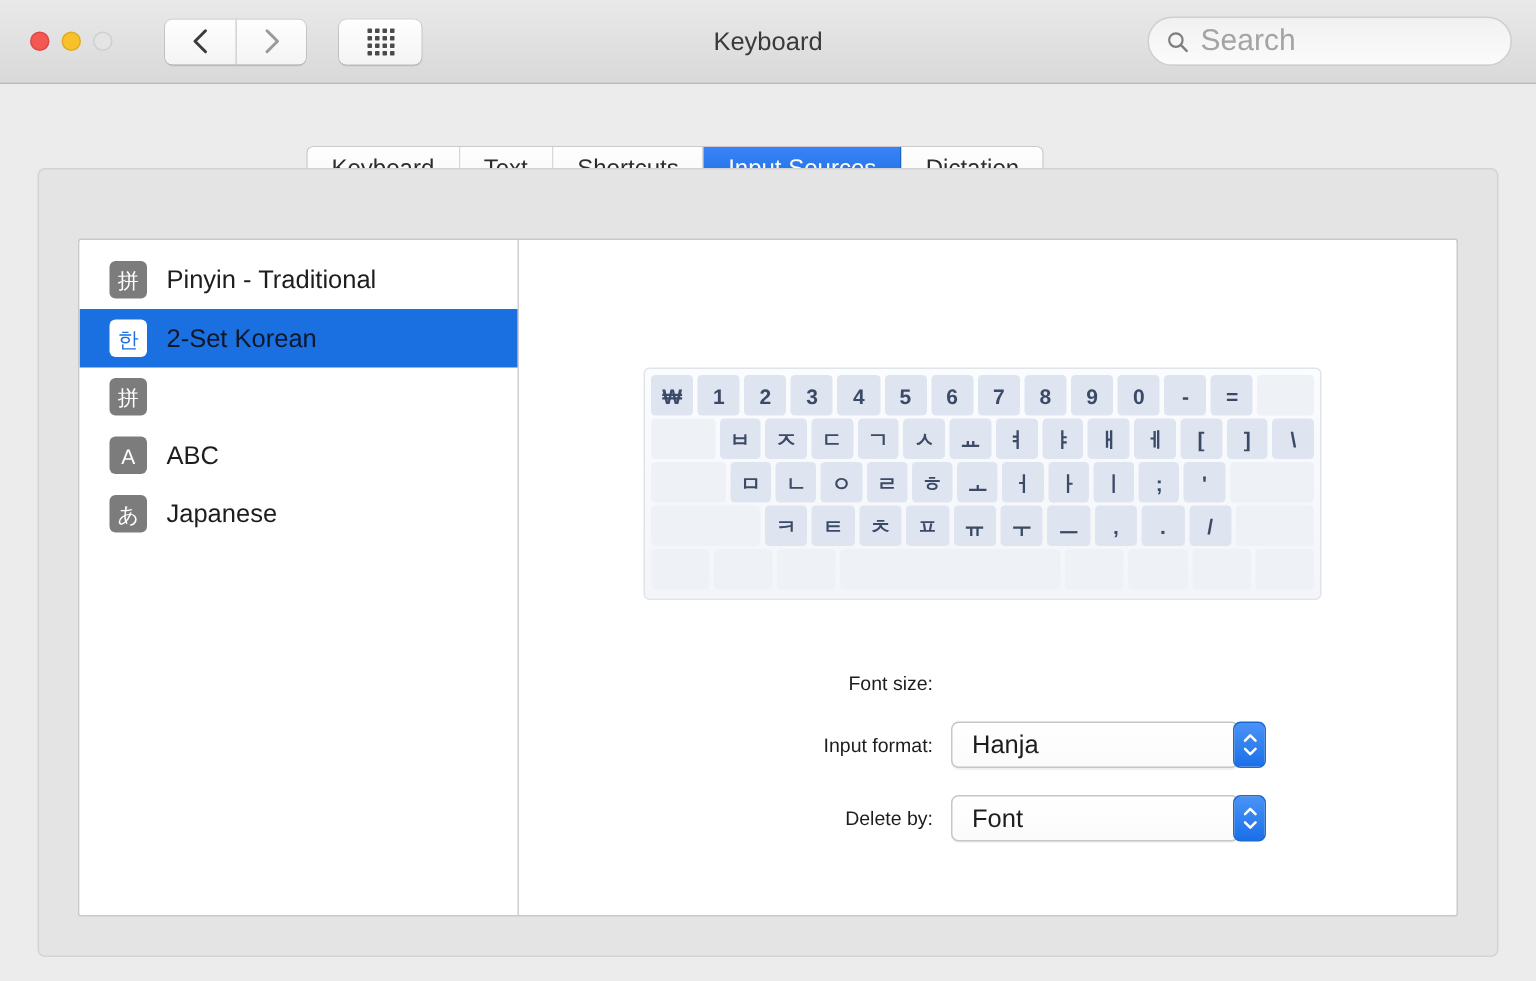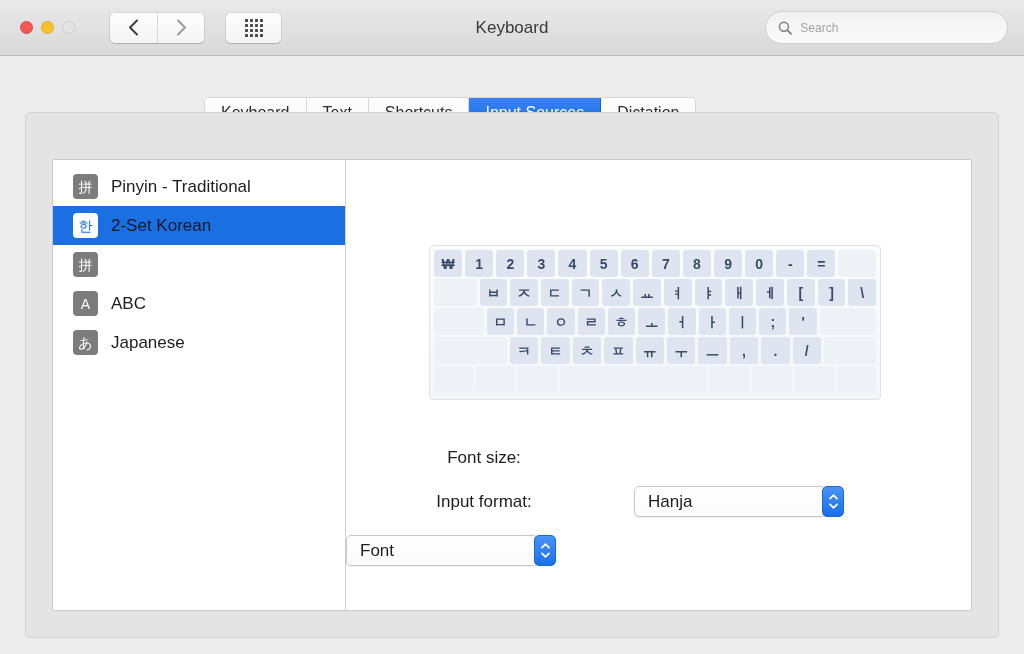--- a/index.html
+++ b/index.html
@@ -101,21 +101,21 @@
     display: flex;
     align-items: center;
     padding: 0 12px;
     gap: 8px;
   }
   .search-field input {
     border: none;
     outline: none;
     background: transparent;
     font-family: "Liberation Sans", sans-serif;
-    font-size: 12px;
+    font-size: 20px;
     color: #333;
     width: 100%;
   }
   .search-field input::placeholder { color: #a4a4a4; }
 
   
   .prefs-body {
     flex: 1;
     position: relative;
     background: #ececec;
@@ -282,23 +282,23 @@
     display: flex;
     flex-direction: column;
     gap: 18px;
   }
   .form-row {
     display: flex;
     align-items: center;
   }
   .form-label {
     width: 288px;
-    text-align: center;
+    text-align: right;
     padding-right: 12px;
-    font-size: 17px;
+    font-size: 13px;
     color: #1d1d1d;
   }
   .popup {
     position: relative;
     width: 192px;
     height: 31px;
     background: linear-gradient(to bottom, #ffffff, #fbfbfb);
     border: 1px solid #c6c6c6;
     border-radius: 5px;
     display: flex;
@@ -507,20 +507,21 @@
                     <svg width="9" height="6" viewBox="0 0 9 6">
                       <polyline points="1,4.7 4.5,1.2 8,4.7" fill="none" stroke="#ffffff" stroke-width="1.7" stroke-linecap="round" stroke-linejoin="round"></polyline>
                     </svg>
                     <svg width="9" height="6" viewBox="0 0 9 6">
                       <polyline points="1,1.3 4.5,4.8 8,1.3" fill="none" stroke="#ffffff" stroke-width="1.7" stroke-linecap="round" stroke-linejoin="round"></polyline>
                     </svg>
                   </div>
                 </div>
               </div>
               <div class="form-row">
+                <div class="form-label">Delete by:</div>
                 <div class="popup">
                   <span>Font</span>
                   <div class="stepper">
                     <svg width="9" height="6" viewBox="0 0 9 6">
                       <polyline points="1,4.7 4.5,1.2 8,4.7" fill="none" stroke="#ffffff" stroke-width="1.7" stroke-linecap="round" stroke-linejoin="round"></polyline>
                     </svg>
                     <svg width="9" height="6" viewBox="0 0 9 6">
                       <polyline points="1,1.3 4.5,4.8 8,1.3" fill="none" stroke="#ffffff" stroke-width="1.7" stroke-linecap="round" stroke-linejoin="round"></polyline>
                     </svg>
                   </div>

